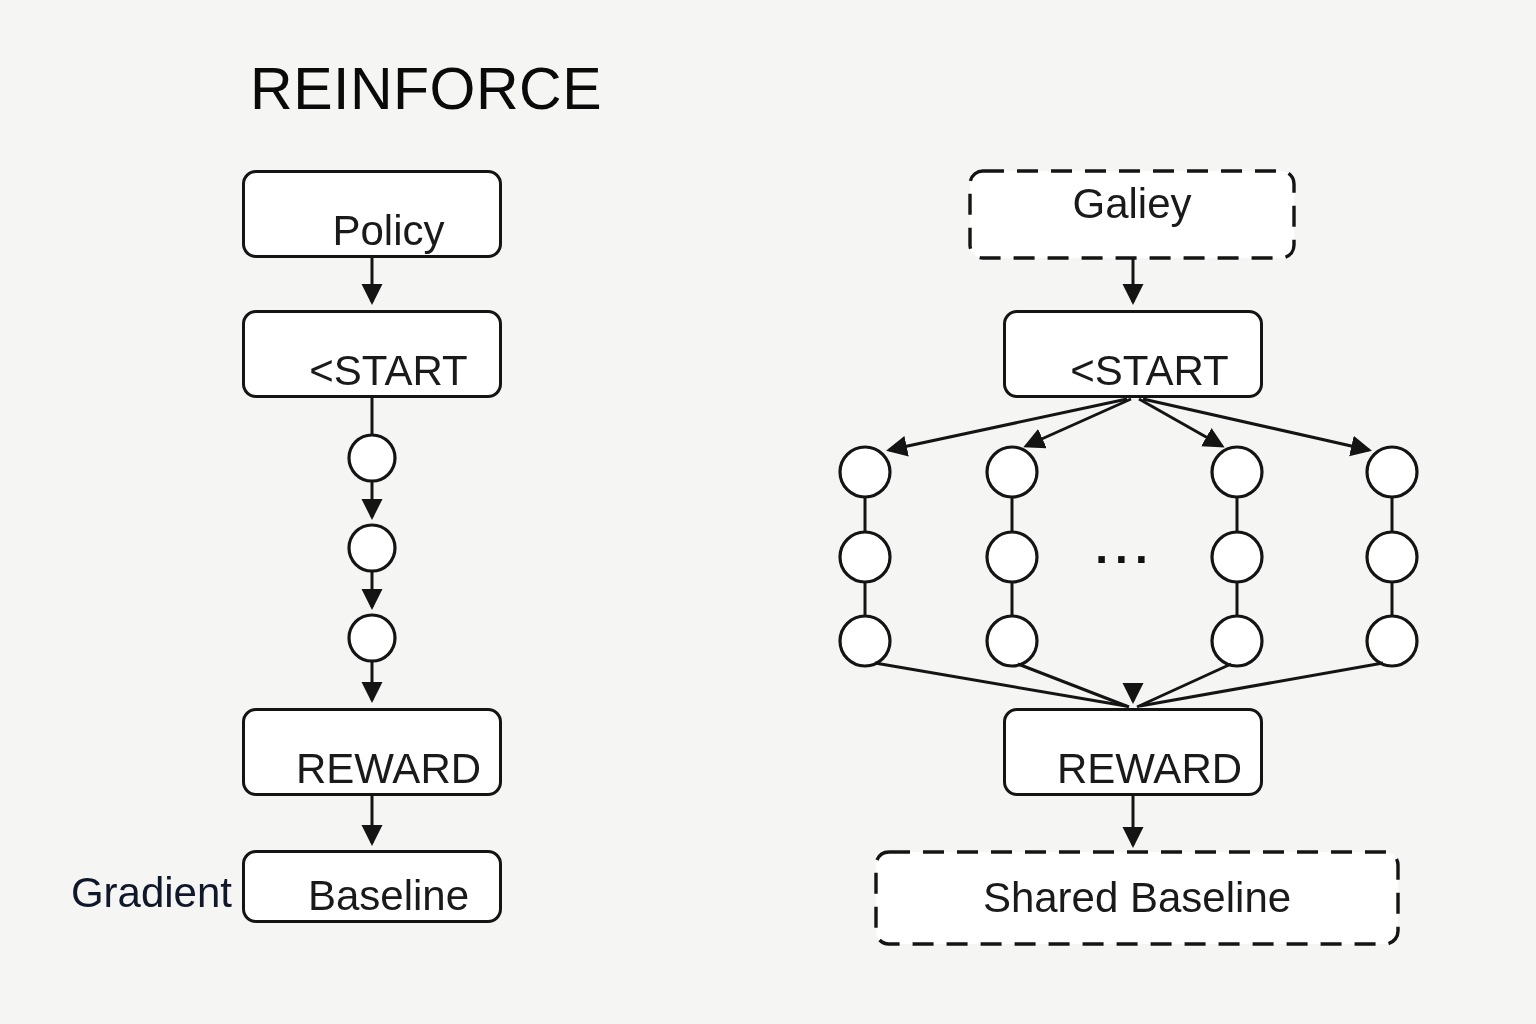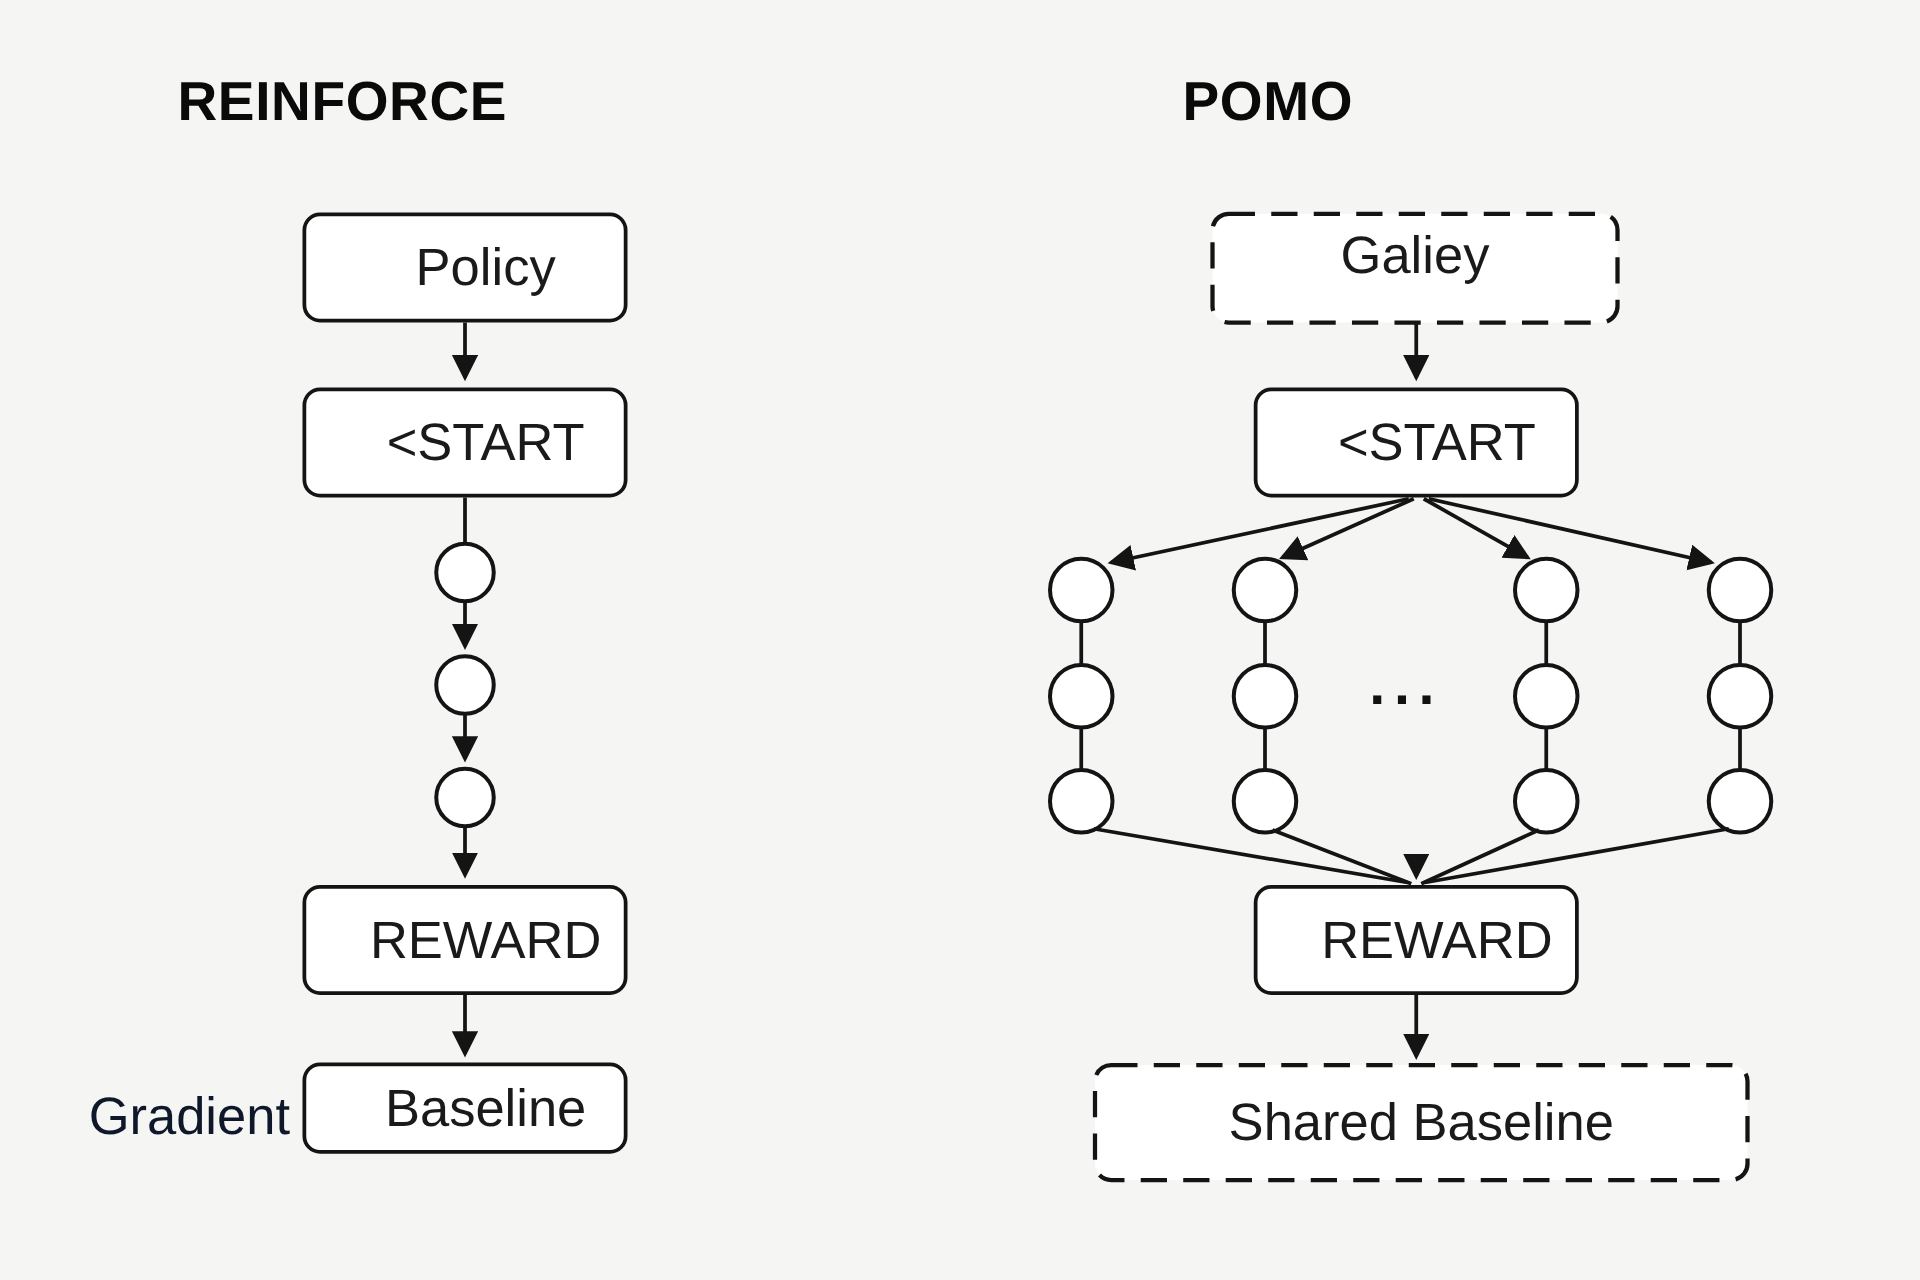--- a/index.html
+++ b/index.html
@@ -16,35 +16,35 @@
     overflow: hidden;
   }
   .connector-layer {
     position: absolute;
     left: 0; top: 0;
     width: 1536px;
     height: 1024px;
   }
   .col-title {
     position: absolute;
-    text-align: left;
-    font-size: 44px;
-    font-weight: 700;
+    text-align: right;
+    font-size: 59px;
+    font-weight: 400;
     letter-spacing: 0.5px;
     color: #0a0a0a;
     line-height: 1.0;
   }
   .node-box {
     position: absolute;
     background: #ffffff;
     border: 3px solid #141414;
     border-radius: 14px;
     box-sizing: border-box;
     display: flex;
-    align-items: center;
+    align-items: flex-end;
     justify-content: center;
     font-size: 42px;
     color: #1a1a1a;
     padding-left: 33px;
   }
   .dashed-label {
     position: absolute;
     display: flex;
     align-items: center;
     justify-content: center;
@@ -146,21 +146,20 @@
   <div class="node-box" style="left:242px; top:708px; width:260px; height:88px;">
     <span>REWARD</span>
   </div>
 
   <div class="node-box" style="left:242px; top:850px; width:260px; height:73px;">
     <span>Baseline</span>
   </div>
 
   <div class="side-label" style="left:20px; top:869px; width:212px;">Gradient</div>
 
-  <div class="col-title" style="left:946px; top:60px; width:360px;">POMO</div>
 
   <div class="dashed-label" style="left:970px; top:160px; width:324px; height:88px;">
     <span>Galiey</span>
   </div>
 
   <div class="node-box" style="left:1003px; top:310px; width:260px; height:88px;">
     <span>&lt;START</span>
   </div>
 
   <div class="ellipsis" style="left:1077px; top:524px; width:96px; height:46px;">...</div>

